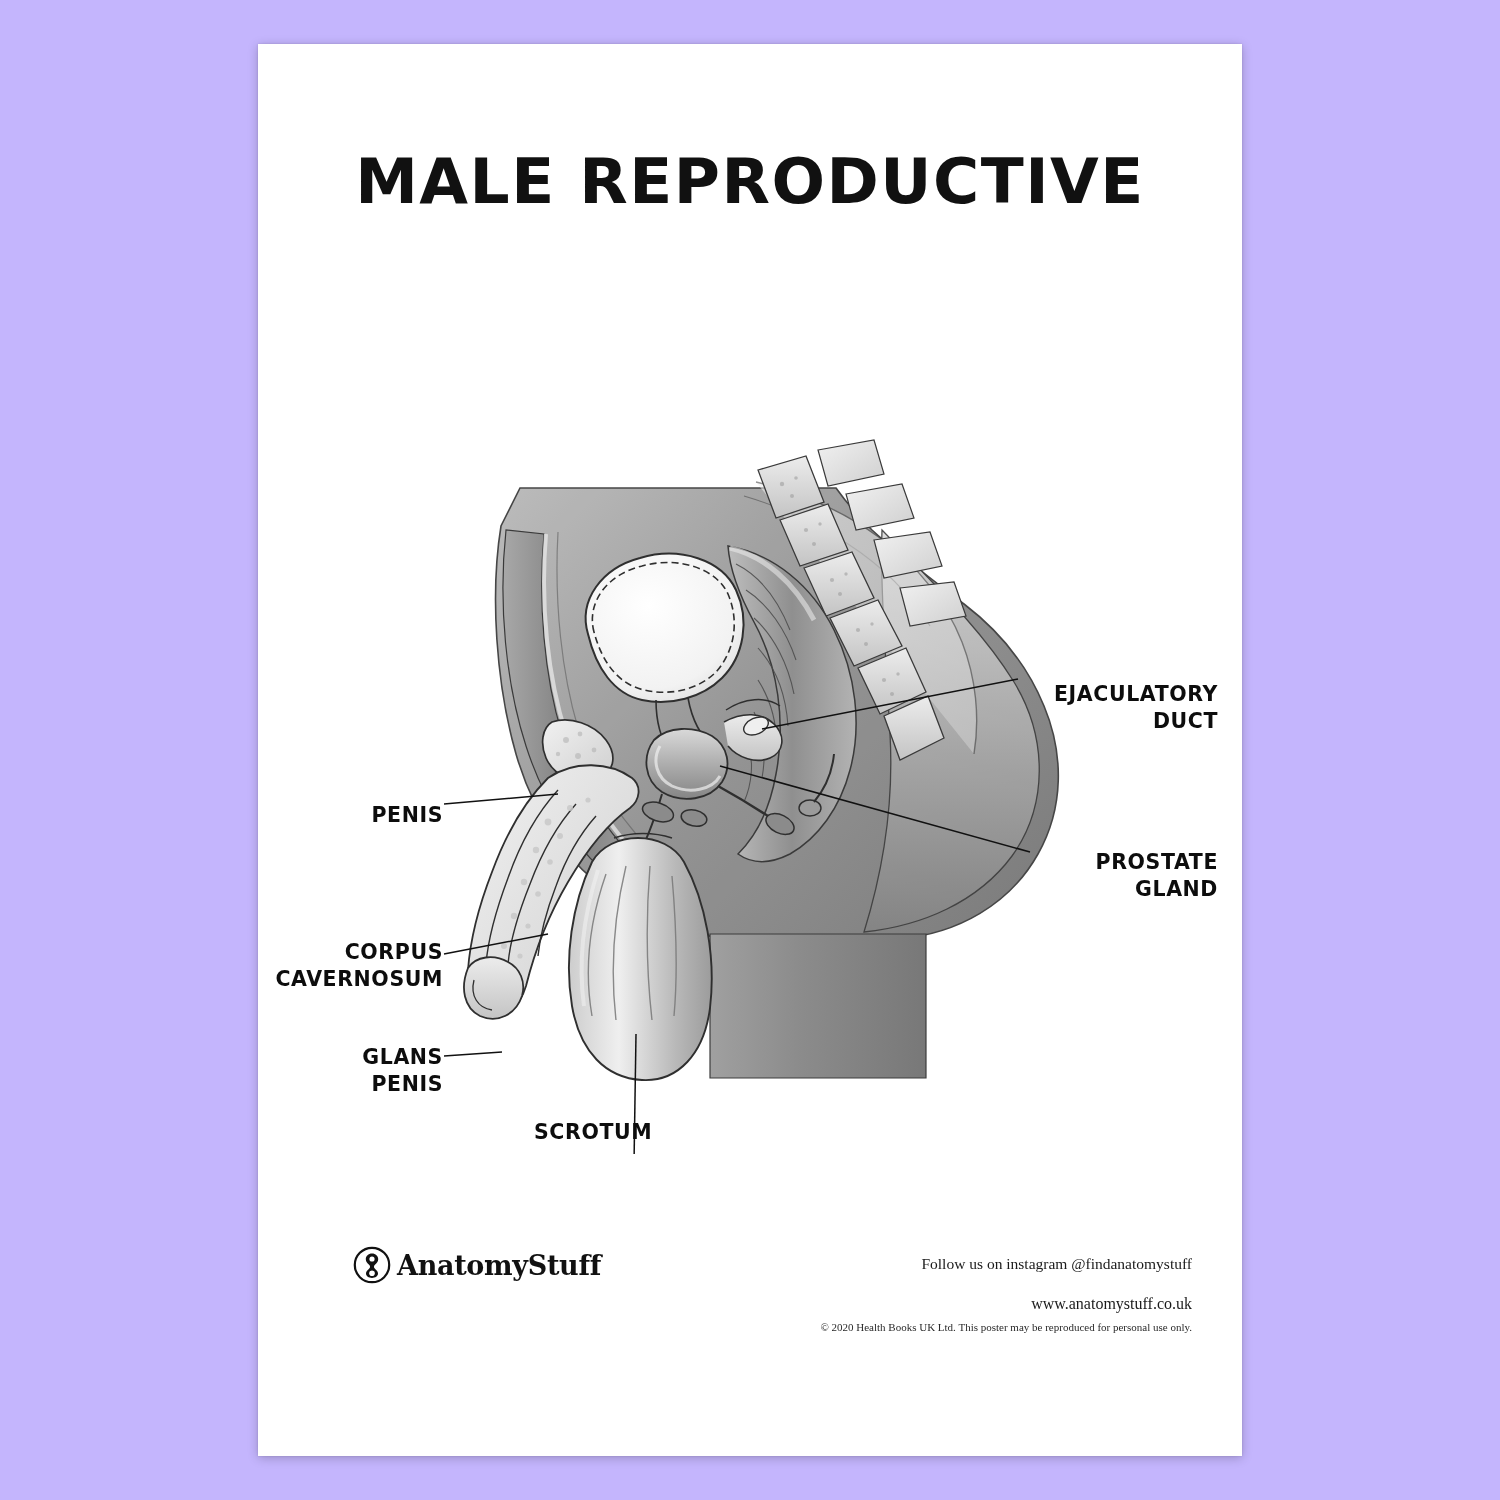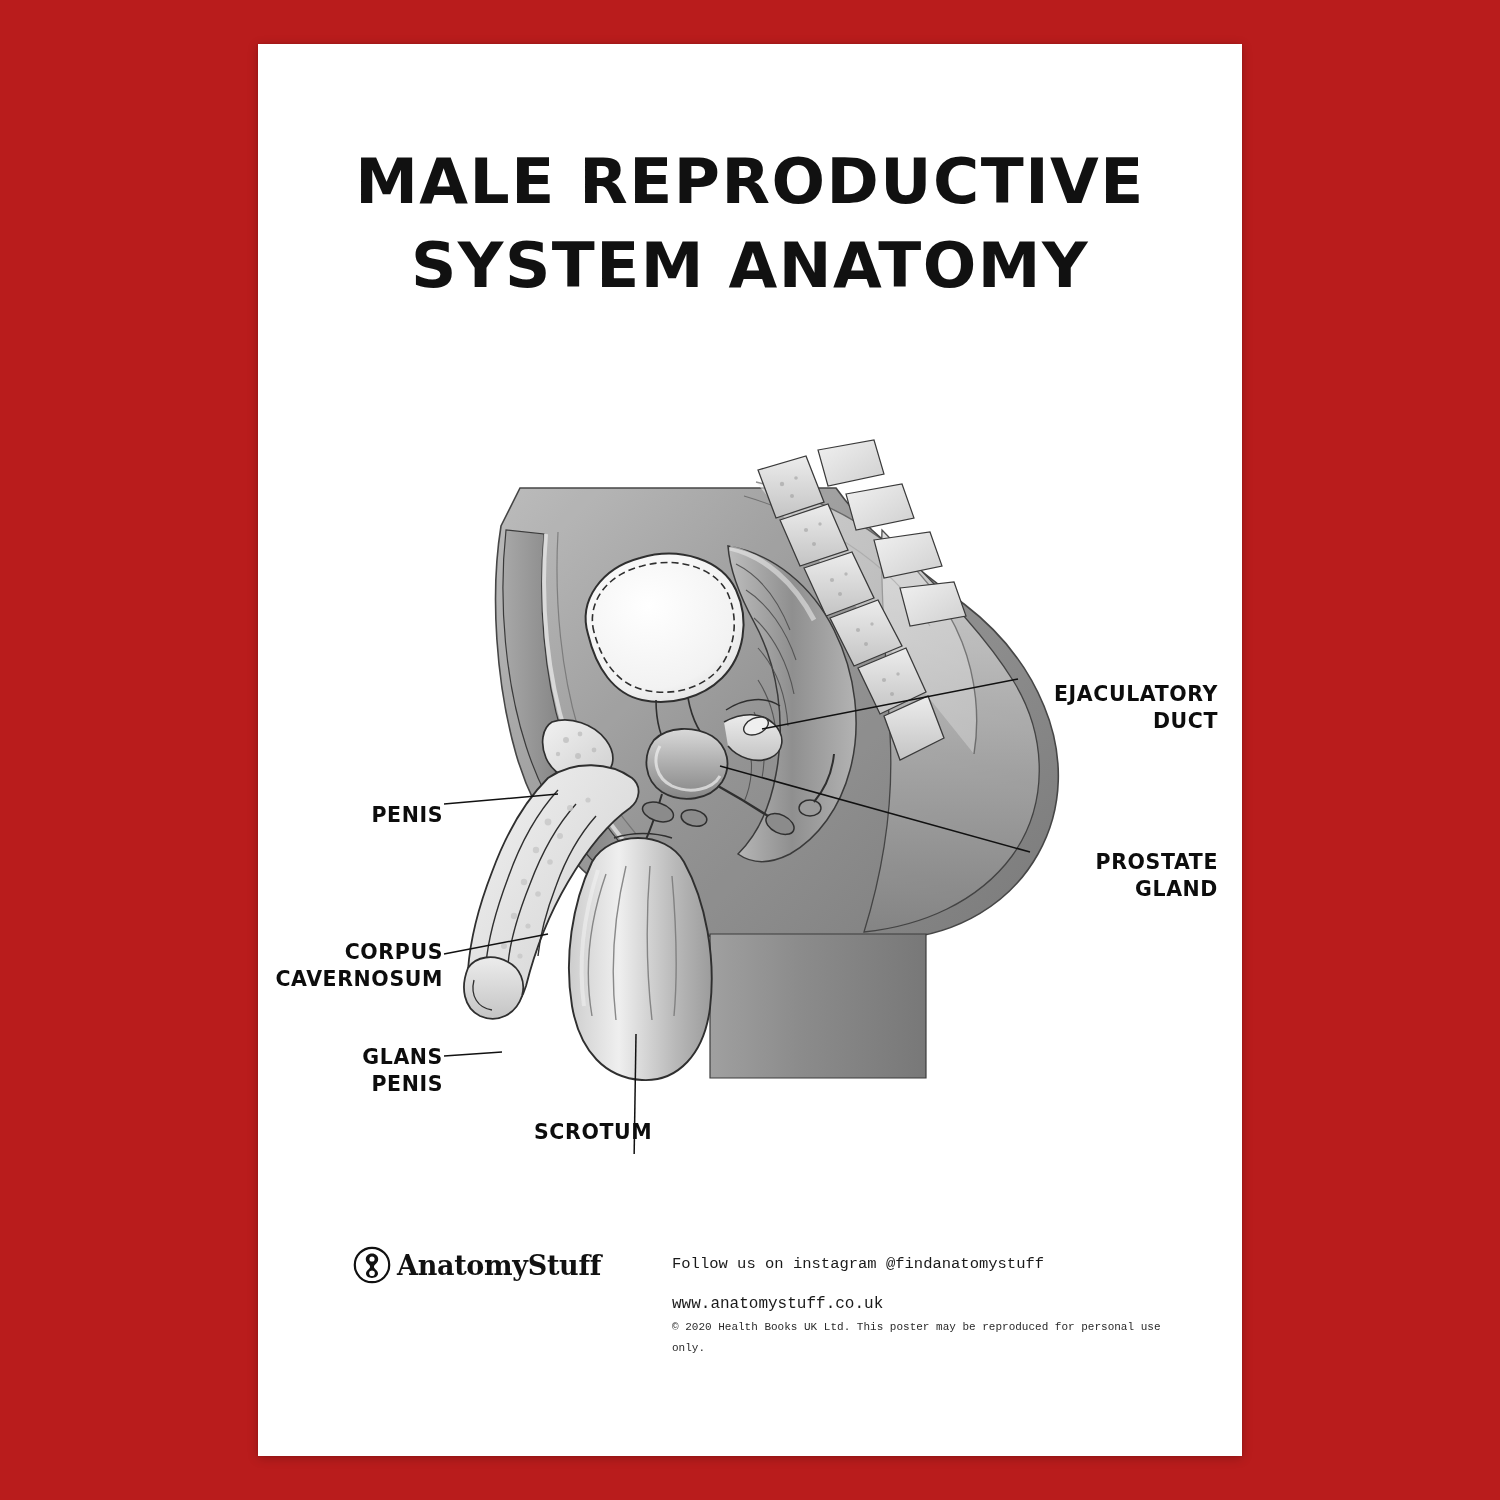--- a/index.html
+++ b/index.html
@@ -7,21 +7,21 @@
     padding: 0;
     background: #ffffff;
     width: 1500px;
     height: 1500px;
     font-family: "Liberation Sans", sans-serif;
   }
   #stage {
     position: relative;
     width: 1500px;
     height: 1500px;
-    background: #b91c1c;
+    background: #c4b5fd;
     overflow: hidden;
   }
   
   #poster {
     position: absolute;
     left: 258px;
     top: 44px;
     width: 984px;
     height: 1412px;
     background: #ffffff;
@@ -82,38 +82,37 @@
     font-weight: 700;
     font-size: 27px;
     color: #111;
     letter-spacing: -0.3px;
   }
   #credits {
     position: absolute;
     right: 50px;
     top: 16px;
     width: 520px;
-    text-align: left;
-    font-family: Liberation Mono, monospace;
+    text-align: right;
+    font-family: Liberation Serif, serif;
     color: #1a1a1a;
   }
   #credits .c1 { font-size: 15.5px; line-height: 1.55; }
   #credits .c2 { font-size: 16px; line-height: 1.55; margin-top: 16px; }
   #credits .c3 { font-size: 11px; line-height: 1.9; color: #2a2a2a; }
 </style>
 </head>
 <body>
 
 <div id="stage">
 
   <div id="poster">
 
     <div id="title">
       <span class="line">MALE REPRODUCTIVE</span>
-      <span class="line">SYSTEM ANATOMY</span>
     </div>
 
     <div id="illustration">
       <svg width="984" height="720" viewBox="0 0 984 720" xmlns="http://www.w3.org/2000/svg">
         <defs>
           <linearGradient id="gBody" x1="0" y1="0" x2="1" y2="1">
             <stop offset="0%" stop-color="#b9b9b9"></stop>
             <stop offset="45%" stop-color="#8e8e8e"></stop>
             <stop offset="100%" stop-color="#6d6d6d"></stop>
           </linearGradient>

